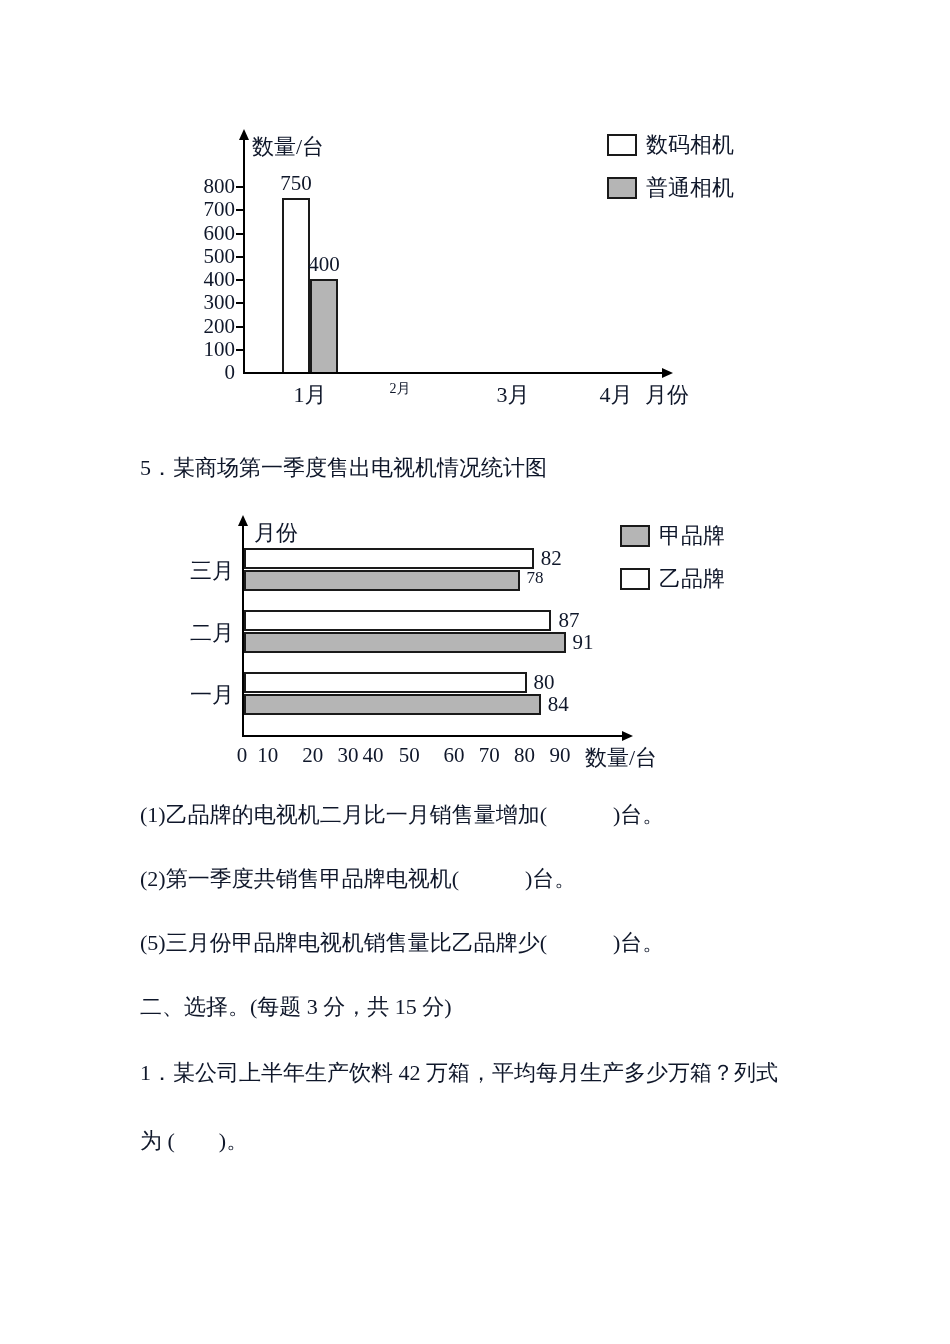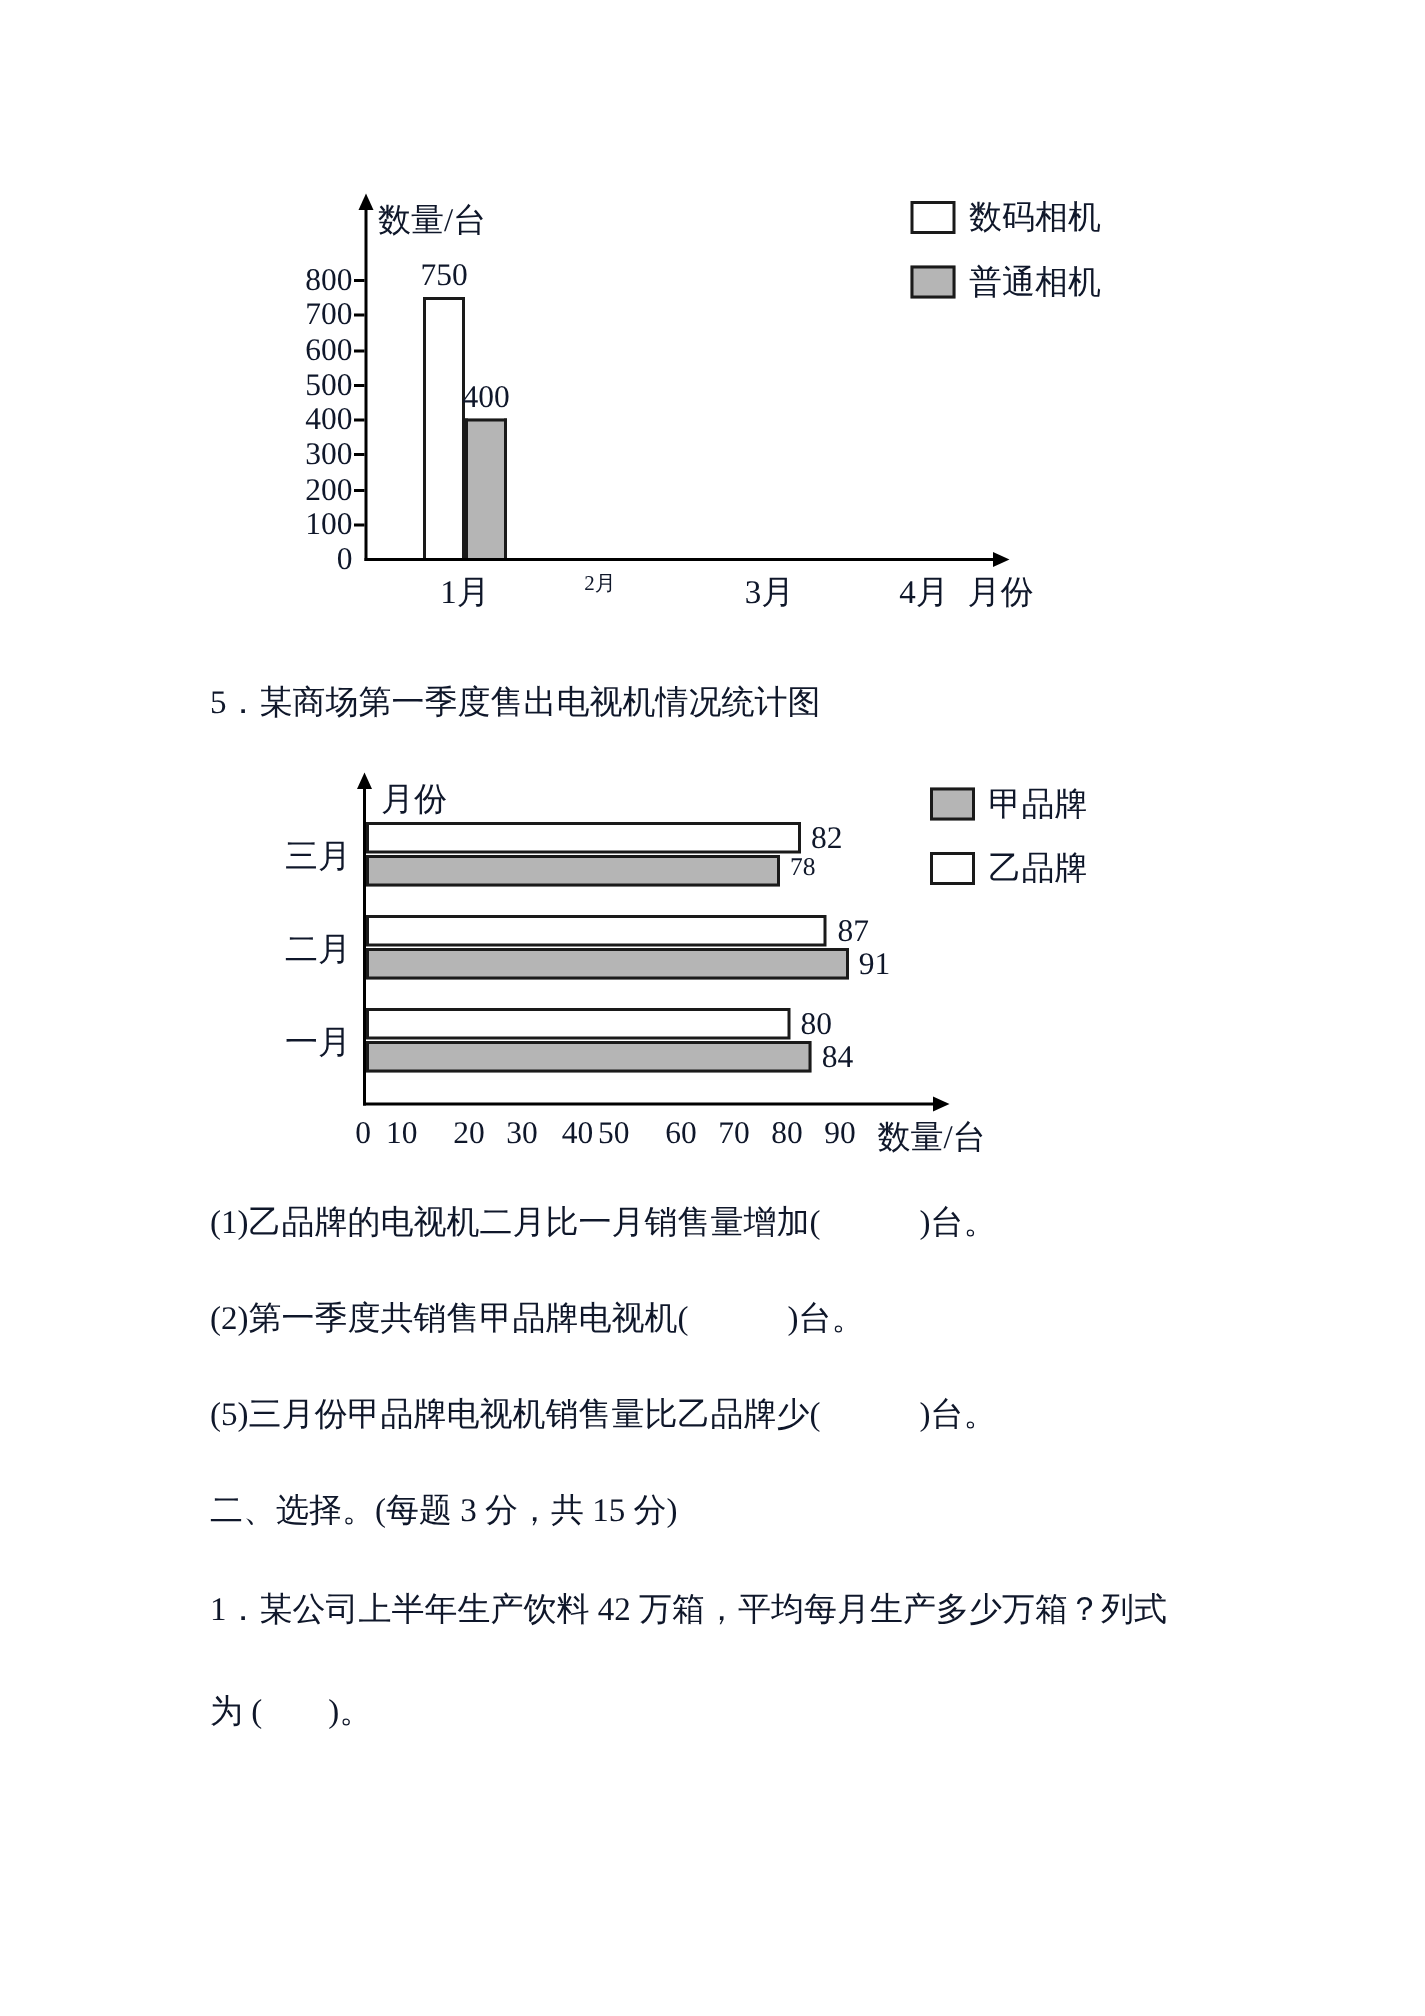--- a/index.html
+++ b/index.html
@@ -90,21 +90,21 @@
     <div class="axis-label ylab2">月份</div>
     <div class="axis-label xlab2">数量/台</div>
   <div style="position: absolute; left: 62px; top: 14px; width: 2px; height: 211px; background: rgb(0, 0, 0);"></div>
       <div style="position: absolute; left: 62px; top: 223px; width: 380px; height: 2px; background: rgb(0, 0, 0);"></div>
       <div style="position: absolute; left: 58px; top: 3px; width: 0px; height: 0px; border-left: 5px solid transparent; border-right: 5px solid transparent; border-bottom: 11px solid rgb(0, 0, 0);"></div>
       <div style="position: absolute; left: 442px; top: 219px; width: 0px; height: 0px; border-top: 5px solid transparent; border-bottom: 5px solid transparent; border-left: 11px solid rgb(0, 0, 0);"></div>
       <div style="position: absolute; left: 42px; top: 231px; width: 40px; font-size: 21px; text-align: center;">0</div>
       <div style="position: absolute; left: 77.3px; top: 231px; width: 40px; font-size: 21px; text-align: left;">10</div>
       <div style="position: absolute; left: 112.7px; top: 231px; width: 40px; font-size: 21px; text-align: center;">20</div>
       <div style="position: absolute; left: 148px; top: 231px; width: 40px; font-size: 21px; text-align: center;">30</div>
-      <div style="position: absolute; left: 185px; top: 231px; width: 40px; font-size: 21px; text-align: center;">40</div>
+      <div style="position: absolute; left: 173px; top: 231px; width: 40px; font-size: 21px; text-align: center;">40</div>
       <div style="position: absolute; left: 218.7px; top: 231px; width: 40px; font-size: 21px; text-align: left;">50</div>
       <div style="position: absolute; left: 254px; top: 231px; width: 40px; font-size: 21px; text-align: center;">60</div>
       <div style="position: absolute; left: 289.3px; top: 231px; width: 40px; font-size: 21px; text-align: center;">70</div>
       <div style="position: absolute; left: 324.6px; top: 231px; width: 40px; font-size: 21px; text-align: center;">80</div>
       <div style="position: absolute; left: 360px; top: 231px; width: 40px; font-size: 21px; text-align: center;">90</div>
       <div style="position: absolute; left: -4px; top: 44px; width: 58px; font-size: 22px; text-align: right;">三月</div>
       <div style="position: absolute; left: 64px; top: 36px; width: 289.7px; height: 21px; background: rgb(255, 255, 255); border: 2px solid rgb(26, 26, 26);"></div>
       <div style="position: absolute; left: 360.7px; top: 34px; width: 50px; font-size: 21px;">82</div>
       <div style="position: absolute; left: 64px; top: 58px; width: 275.6px; height: 21px; background: rgb(181, 181, 181); border: 2px solid rgb(26, 26, 26);"></div>
       <div style="position: absolute; left: 346.6px; top: 56px; width: 50px; font-size: 17px;">78</div>

